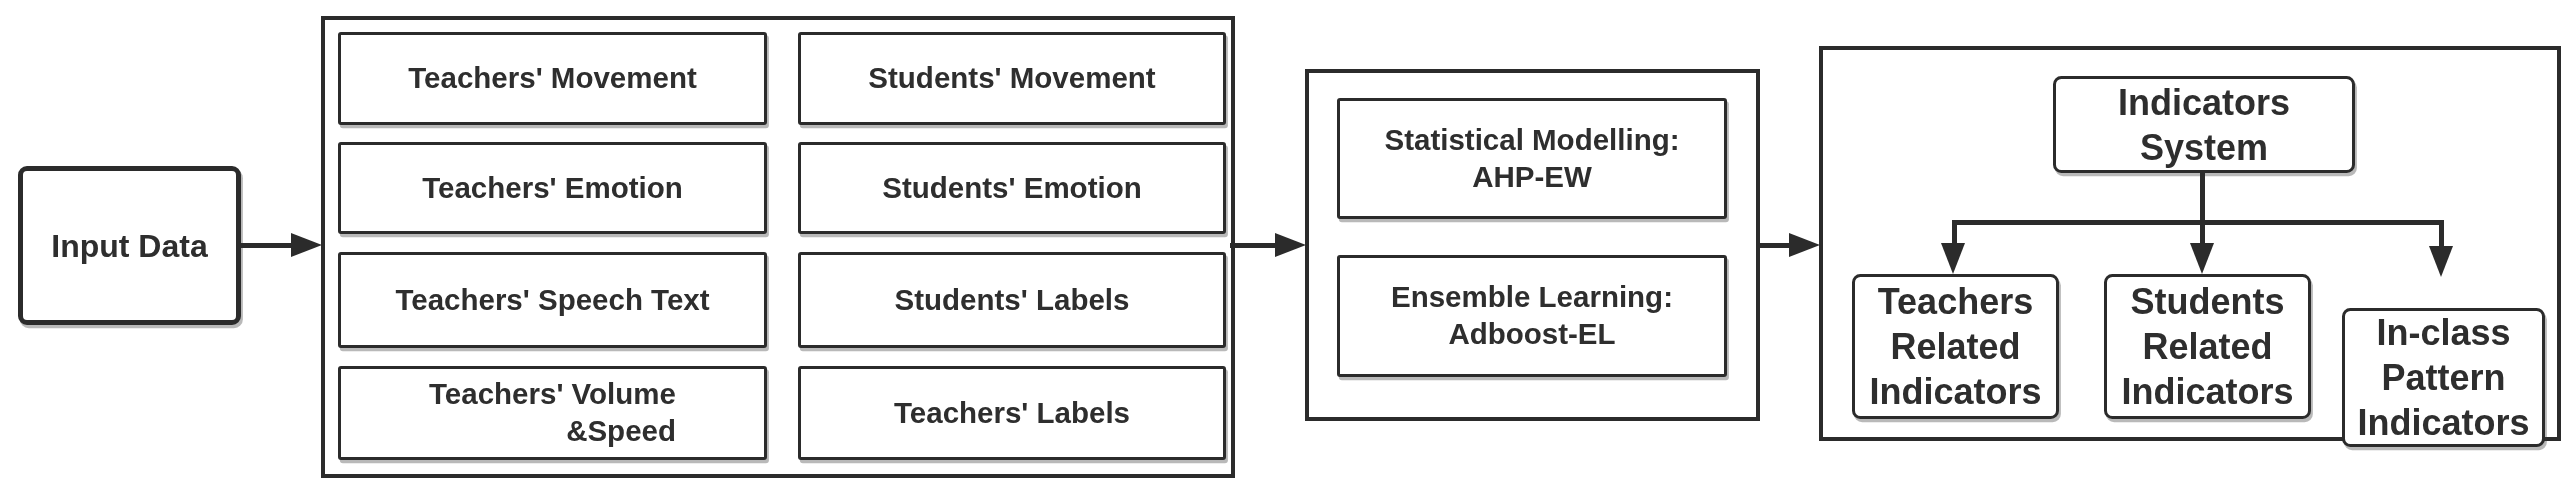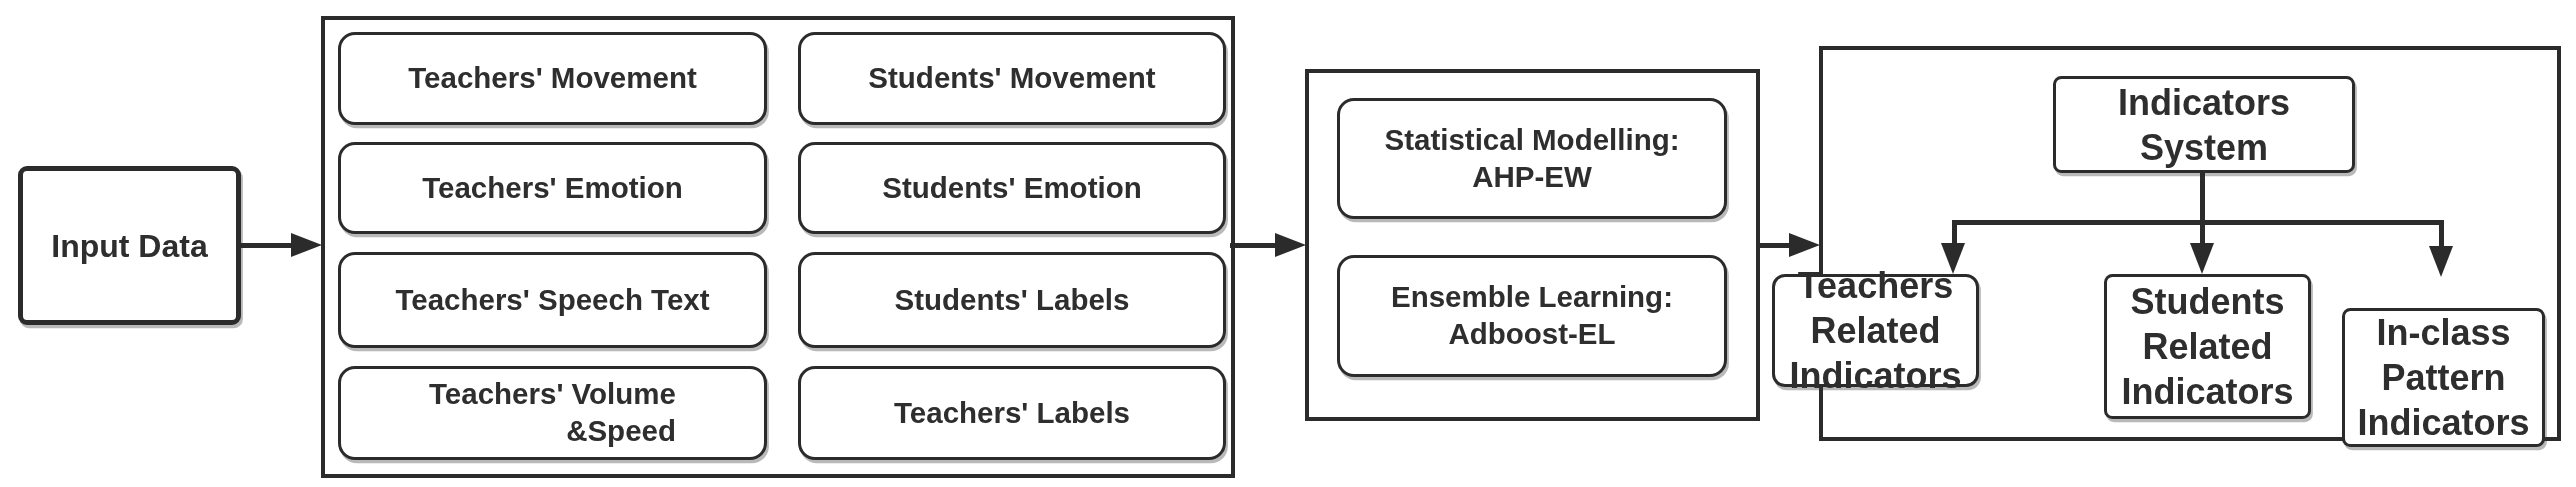--- a/index.html
+++ b/index.html
@@ -16,21 +16,21 @@
 
   .container {
     position: absolute;
     border: 4.5px solid #2b2b2b;
     background: #ffffff;
   }
   .box {
     position: absolute;
     background: #ffffff;
     border: 3.8px solid #2b2b2b;
-    border-radius: 17px;
+    border-radius: 3px;
     display: flex;
     align-items: center;
     justify-content: center;
     text-align: center;
     font-weight: bold;
     color: #2e2e2e;
     white-space: pre-line;
     line-height: 1.25;
     box-shadow: 1.9px 3.2px 0 rgba(55,55,55,0.35);
   }
@@ -101,21 +101,21 @@
   <div class="hline" style="left:1952px; top:220px; width:492px;"></div>
 
   <div class="vline" style="left:1952px; top:220px; height:32px;"></div>
   <div class="arrow-down" style="left:1941px; top:243px;"></div>
 
   <div class="arrow-down" style="left:2190px; top:243px;"></div>
 
   <div class="vline" style="left:2439px; top:220px; height:35px;"></div>
   <div class="arrow-down" style="left:2429px; top:246px;"></div>
 
-  <div class="box fs-ind" style="left:1772px; top:274px; width:207px; height:113px;border-radius:13px;">Teachers
+  <div class="box fs-ind" style="left:1852px; top:274px; width:207px; height:145px;">Teachers
 Related
 Indicators</div>
   <div class="box fs-ind" style="left:2104px; top:274px; width:207px; height:145px;">Students
 Related
 Indicators</div>
   <div class="box fs-ind" style="left:2342px; top:277px; width:203px; height:139px;margin-top:31px;">In-class
 Pattern
 Indicators</div>
 
 </div>

